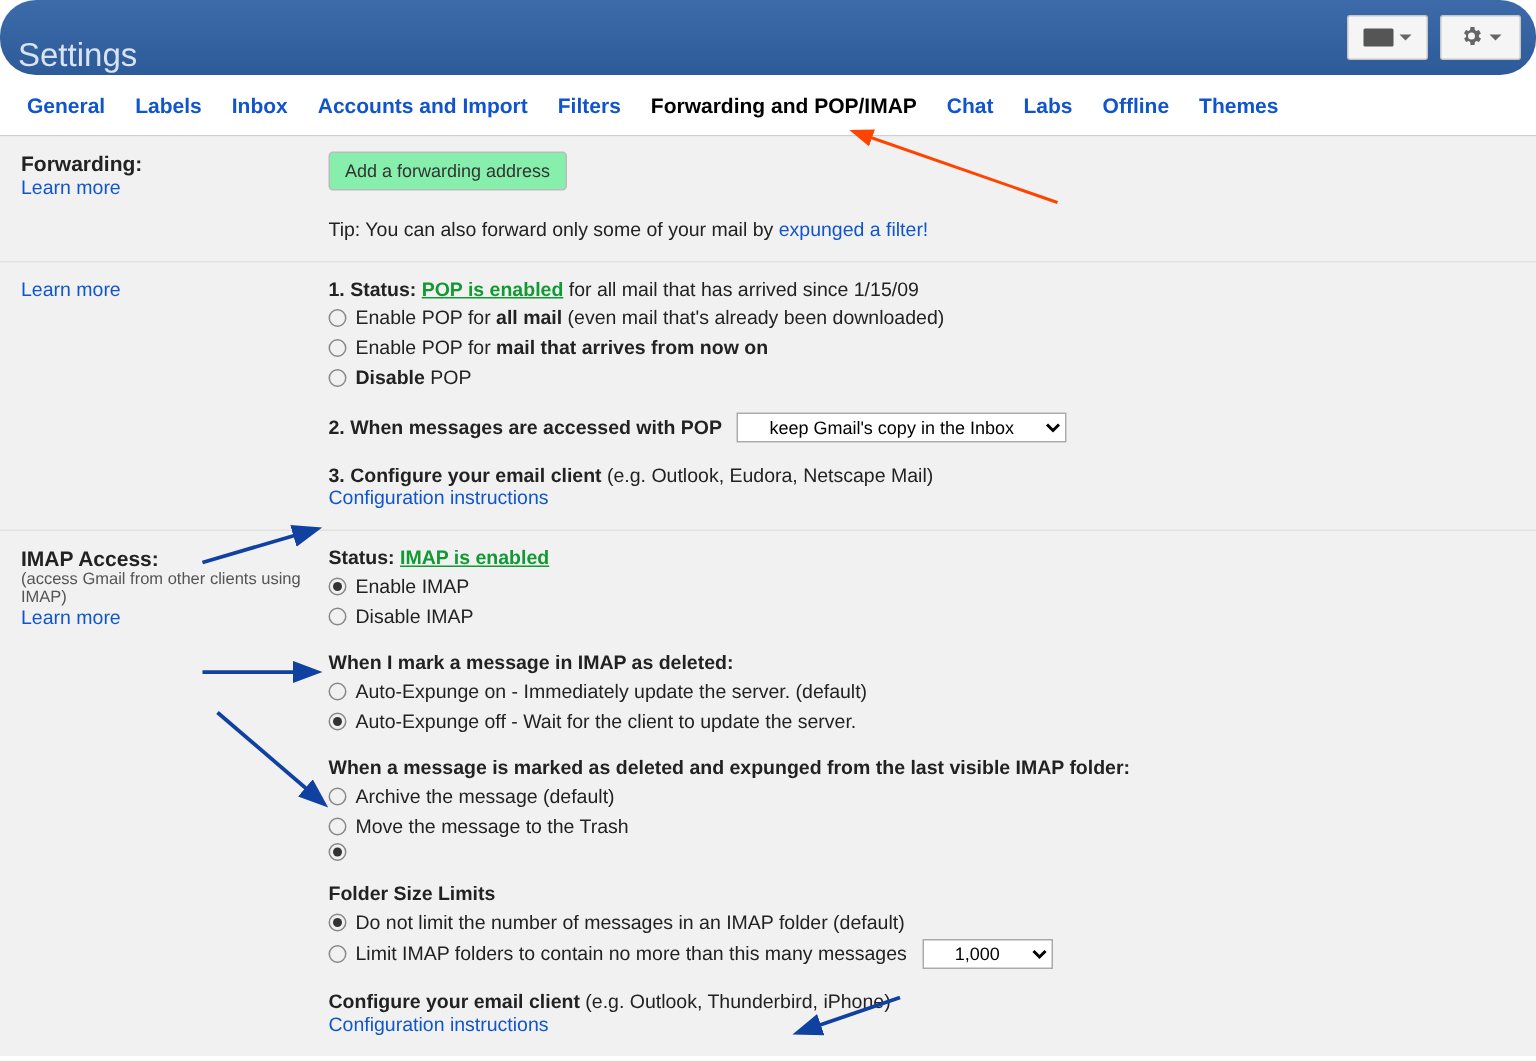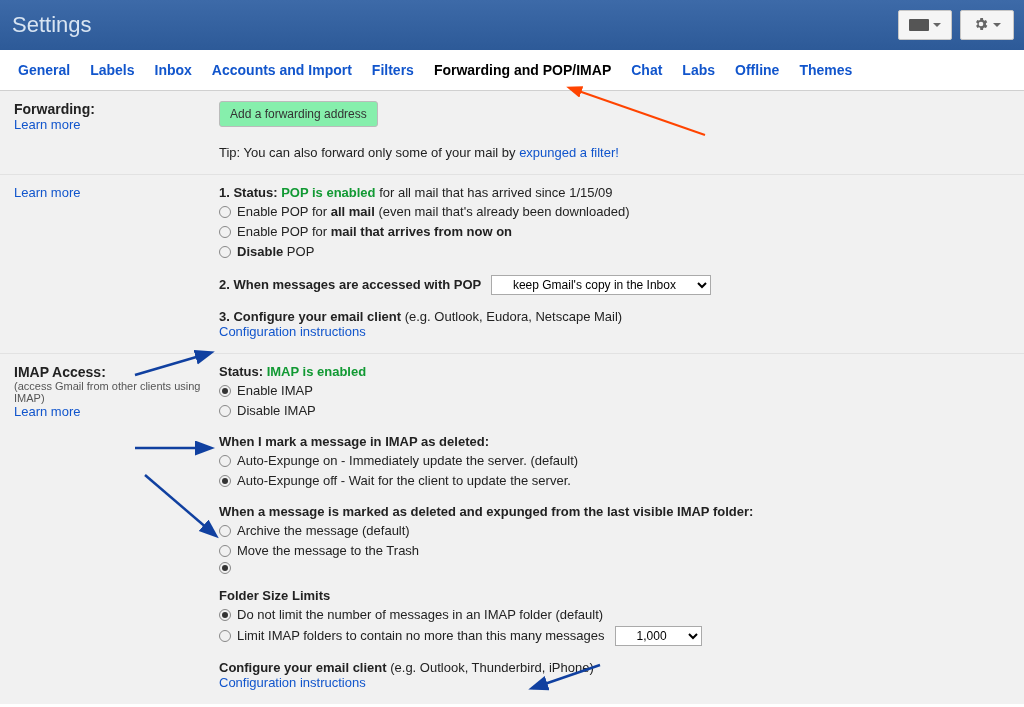--- a/index.html
+++ b/index.html
@@ -8,22 +8,23 @@
     font-size: 13px;
     color: #222;
     background: #fff;
     width: 1024px;
   }
   .topbar {
     height: 50px;
     background: linear-gradient(to bottom, #3d6aa8 0%, #2d5a98 100%);
     position: relative;
     display: flex;
-    align-items: center;
+    align-items: flex-end;
     padding: 0 12px;
+    border-radius: 24px;
   }
   .topbar h1 {
     color: #d8e4f2;
     font-weight: normal;
     font-size: 22px;
   }
   .topbar-btns {
     position: absolute;
     right: 10px; top: 10px;
     display: flex;
@@ -94,21 +95,21 @@
     background: #86efac;
     border: 1px solid #bbb;
     border-radius: 3px;
     padding: 5px 10px;
     font-size: 12px;
     color: #333;
     cursor: pointer;
   }
   .tip { margin-top: 18px; }
   .link { color: #1155cc; cursor: pointer; }
-  .green { color: #119933; font-weight: bold; }
+  .green { color: #119933; font-weight: bold; text-decoration: underline; }
   .status-line { margin-bottom: 3px; }
   .numhead { font-weight: bold; }
   .radio-row { display: flex; align-items: center; gap: 6px; margin-bottom: 2px; line-height: 18px; }
   .radio {
     width: 12px; height: 12px;
     border: 1px solid #888;
     border-radius: 50%;
     display: inline-flex;
     align-items: center; justify-content: center;
     flex-shrink: 0;

